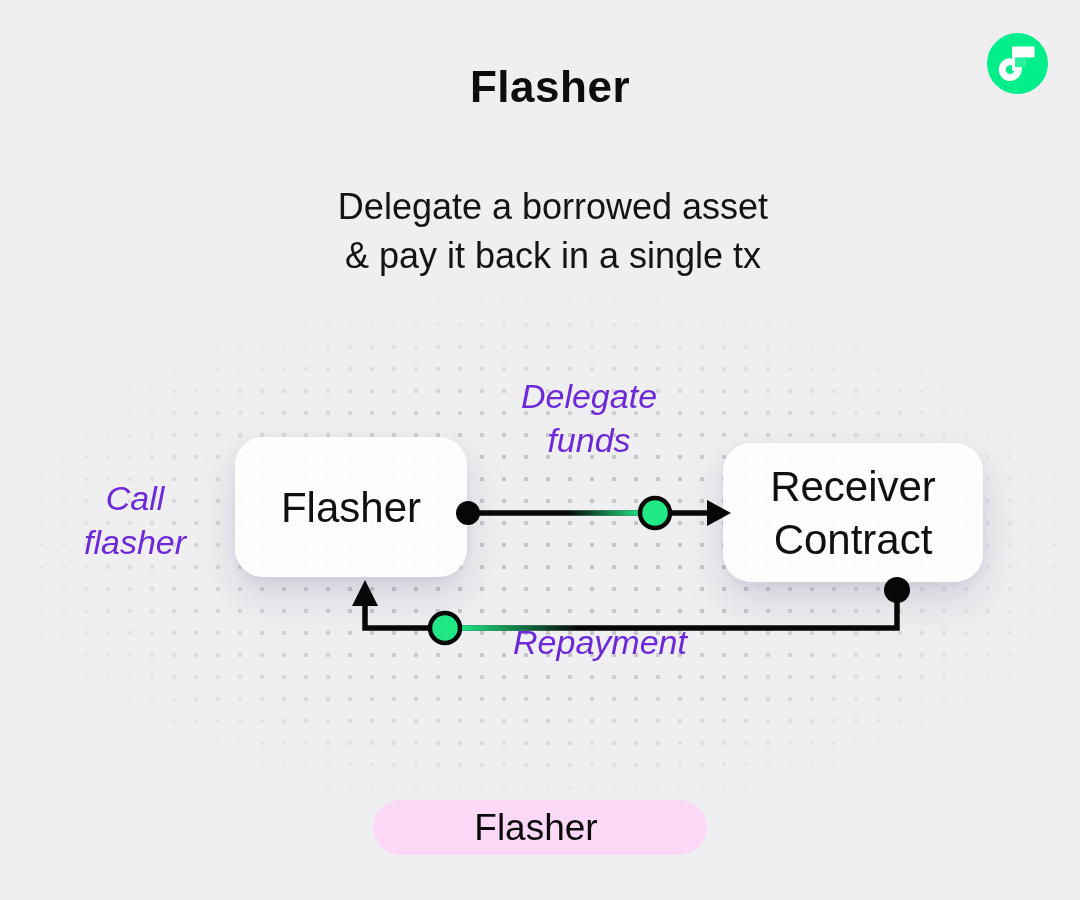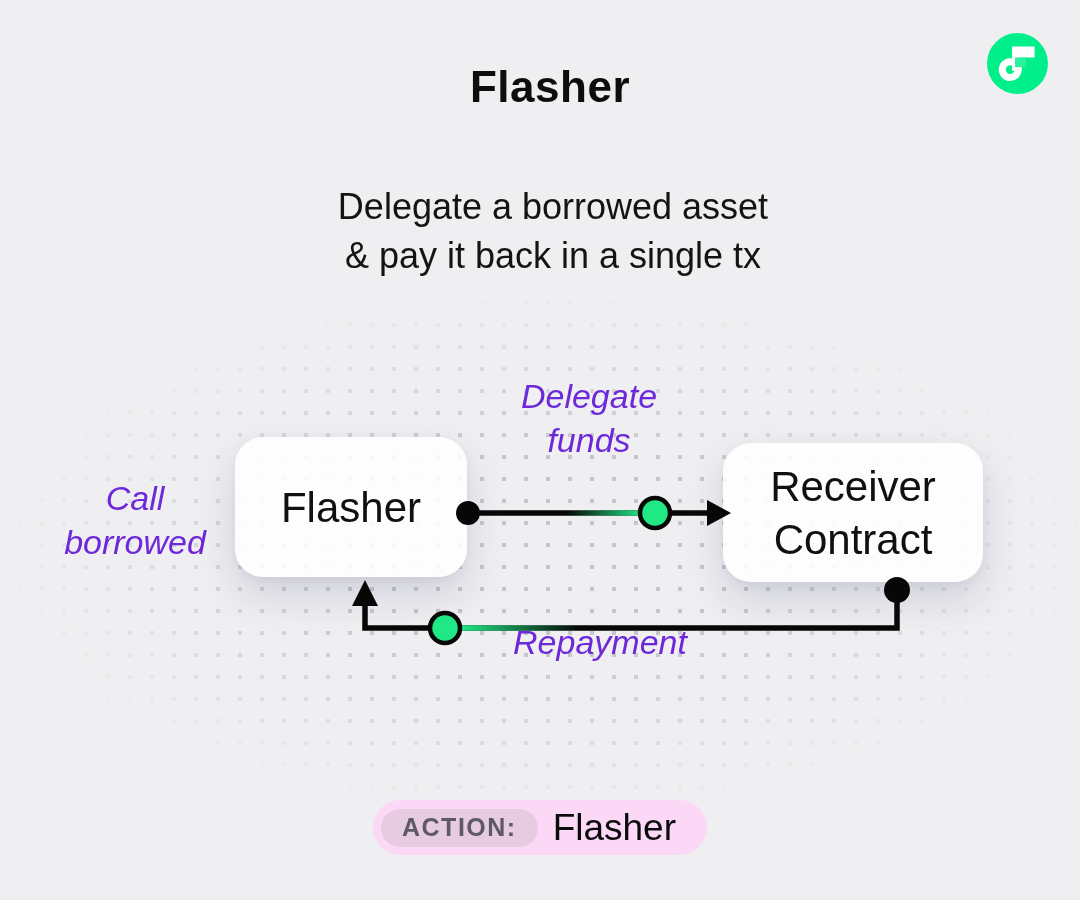--- a/index.html
+++ b/index.html
@@ -82,21 +82,21 @@
 
   <div class="node node-flasher">
     <span>Flasher</span>
   </div>
   <div class="node node-receiver">
     <span>Receiver
 Contract</span>
   </div>
 
   <div class="edge-label label-call">Call
-borrowed</div>
+flasher</div>
   <div class="edge-label label-delegate">Delegate
 funds</div>
   <div class="edge-label label-repayment">Repayment</div>
 
   <svg class="connectors" width="1080" height="900" viewBox="0 0 1080 900" aria-hidden="true">
     <defs>
       <linearGradient id="trail-fwd" gradientUnits="userSpaceOnUse" x1="568" y1="513" x2="642" y2="513">
         <stop offset="0" stop-color="#1fe885" stop-opacity="0"></stop>
         <stop offset="1" stop-color="#1fe885" stop-opacity="1"></stop>
       </linearGradient>
@@ -113,19 +113,16 @@
     <circle cx="655" cy="513" r="15" fill="#1fe885" stroke="#070707" stroke-width="4.5"></circle>
 
     <path d="M897 590 L897 628 L365 628 L365 600" fill="none" stroke="#070707" stroke-width="5.5"></path>
     <line x1="460" y1="628" x2="578" y2="628" stroke="url(#trail-back)" stroke-width="5.5"></line>
     <circle cx="897" cy="590" r="13" fill="#070707"></circle>
     <polygon points="352,606 378,606 365,580" fill="#070707"></polygon>
     <circle cx="445" cy="628" r="15" fill="#1fe885" stroke="#070707" stroke-width="4.5"></circle>
   </svg>
 
   <div class="action-badge">
-    <div class="action-pill">
-      <span>ACTION:</span>
-    </div>
     <div class="action-value">Flasher</div>
   </div>
 
 </div>
 
 </body></html>

